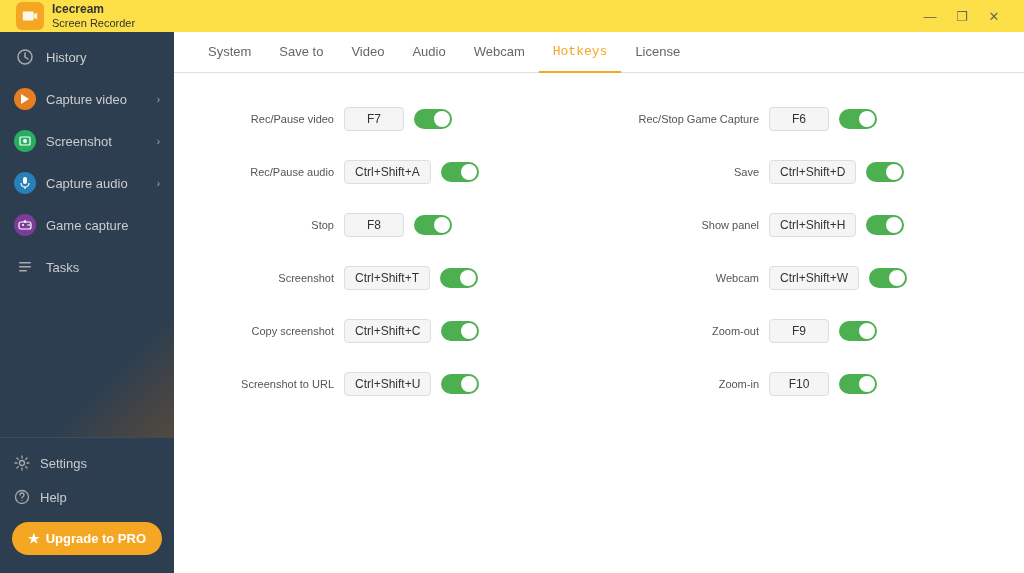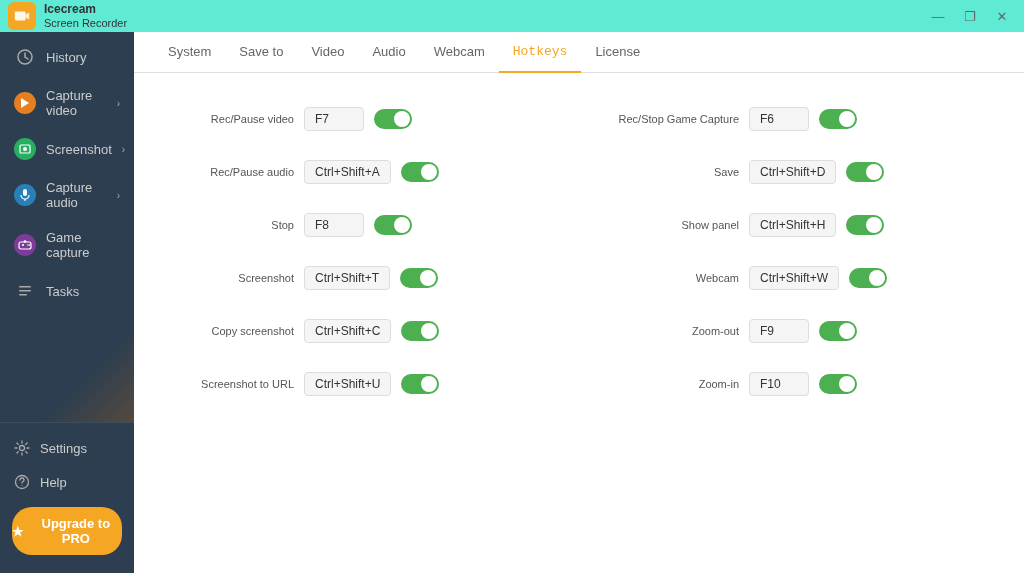--- a/index.html
+++ b/index.html
@@ -1,34 +1,34 @@
 <!DOCTYPE html>
 <html><head>
   <meta charset="utf-8">
   <style>
     * { box-sizing: border-box; margin: 0; padding: 0; }
     body { font-family: 'Segoe UI', Arial, sans-serif; font-size: 13px; background: #fff; width: 1024px; height: 573px; overflow: hidden; display: flex; flex-direction: column; }
 
     .title-bar {
       display: flex; align-items: center; justify-content: space-between;
-      background: #5eead4; padding: 6px 8px; height: 32px;
+      background: #fde047; padding: 6px 16px; height: 32px;
     }
     .title-bar-left { display: flex; align-items: center; gap: 8px; }
     .app-icon { width: 28px; height: 28px; background: #f5a623; border-radius: 6px; display: flex; align-items: center; justify-content: center; }
     .app-icon svg { width: 18px; height: 18px; }
     .app-title { font-size: 11px; color: #333; line-height: 1.2; }
     .app-title strong { display: block; font-size: 12px; }
     .title-bar-controls { display: flex; gap: 4px; }
     .ctrl-btn { width: 28px; height: 22px; border: none; background: transparent; cursor: pointer; font-size: 13px; color: #666; display: flex; align-items: center; justify-content: center; border-radius: 2px; }
 
     .app-body { display: flex; flex: 1; overflow: hidden; }
 
     
     .sidebar {
-      width: 134px; background: #2c3e50; display: flex; flex-direction: column;
+      width: 174px; background: #2c3e50; display: flex; flex-direction: column;
       color: #ccc; flex-shrink: 0;
     }
     .sidebar-nav { flex: 1; padding-top: 4px; }
     .sidebar-item {
       display: flex; align-items: center; gap: 10px; padding: 10px 14px;
       cursor: pointer; color: #ccc; font-size: 13px; position: relative;
     }
     .sidebar-item .icon-circle {
       width: 22px; height: 22px; border-radius: 50%; display: flex; align-items: center; justify-content: center; flex-shrink: 0; font-size: 12px;
     }
@@ -74,21 +74,21 @@
     .hotkeys-grid { display: grid; grid-template-columns: 1fr 1fr; gap: 0; }
 
     .hotkey-row {
       display: flex; align-items: center; gap: 10px; padding: 14px 0;
       border-bottom: 1px solid transparent;
     }
     .hotkey-label { text-align: right; min-width: 130px; color: #555; font-size: 11px; flex-shrink: 0; }
     .hotkey-key {
       background: #f5f5f5; border: 1px solid #ddd; border-radius: 4px;
       padding: 4px 10px; font-size: 12px; color: #333; white-space: nowrap;
-      min-width: 60px; text-align: left;
+      min-width: 60px; text-align: center;
     }
     .toggle {
       width: 38px; height: 20px; border-radius: 10px; background: #4caf50;
       position: relative; cursor: pointer; flex-shrink: 0; display: inline-block;
     }
     .toggle::after {
       content: ''; position: absolute; width: 16px; height: 16px;
       background: #fff; border-radius: 50%; top: 2px; right: 2px;
       transition: 0.2s;
     }

